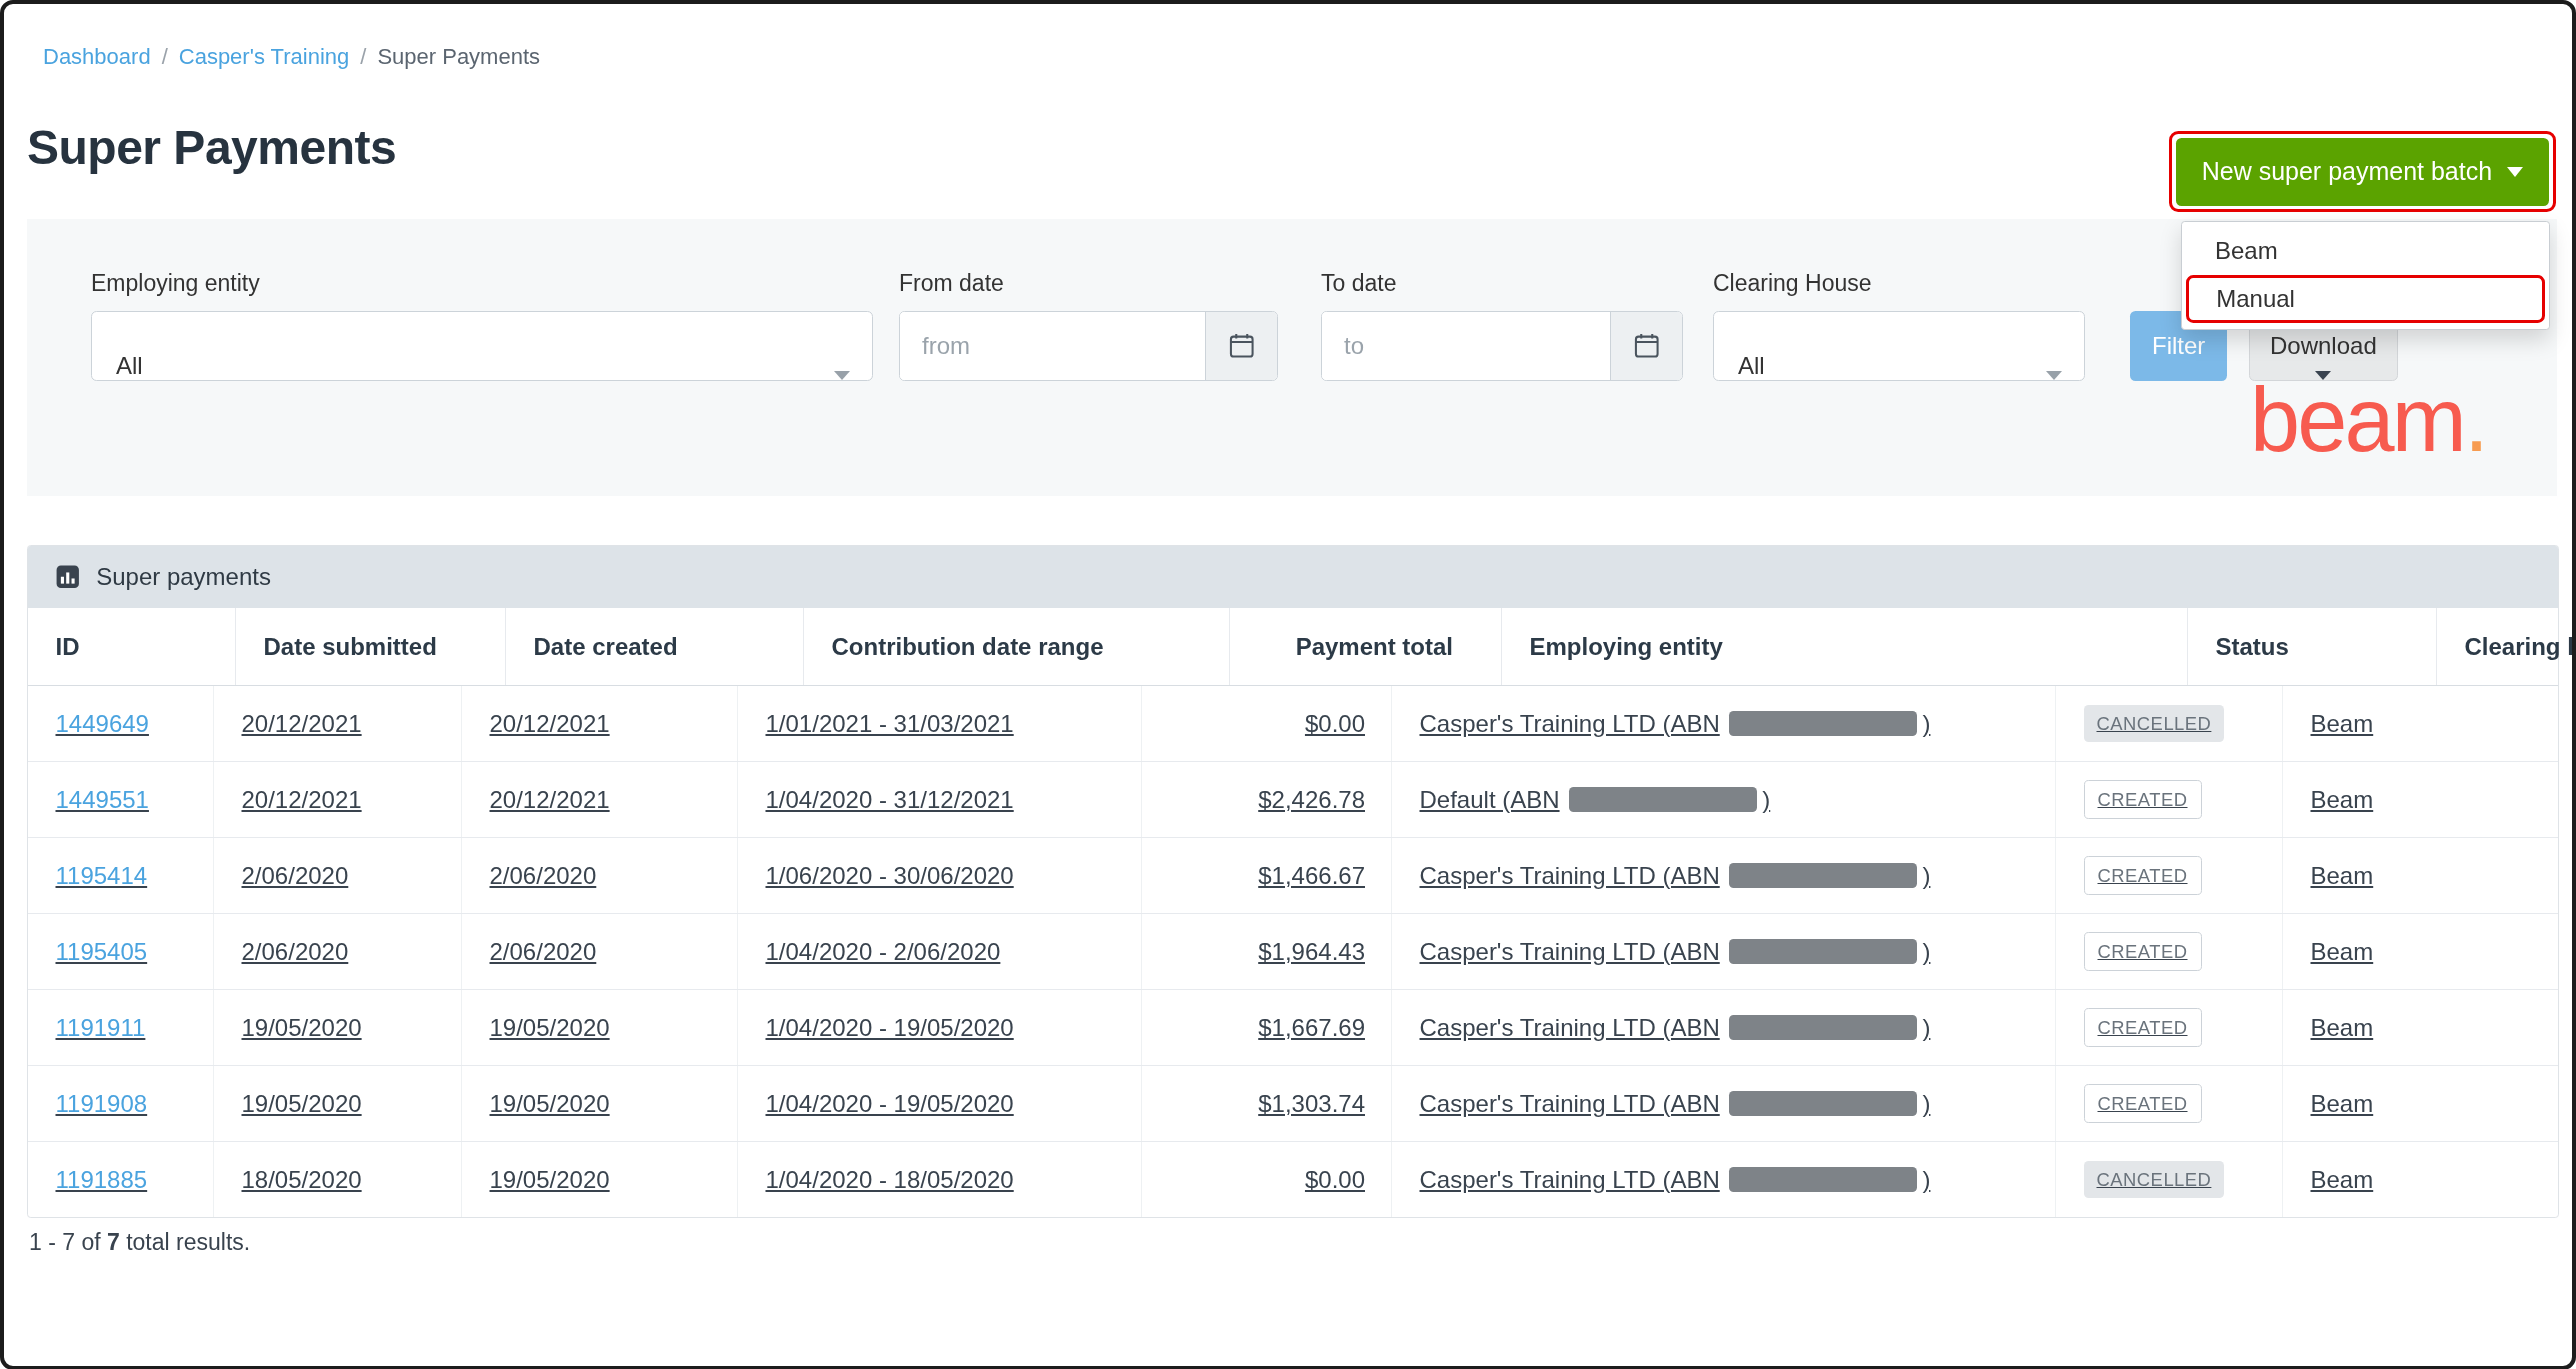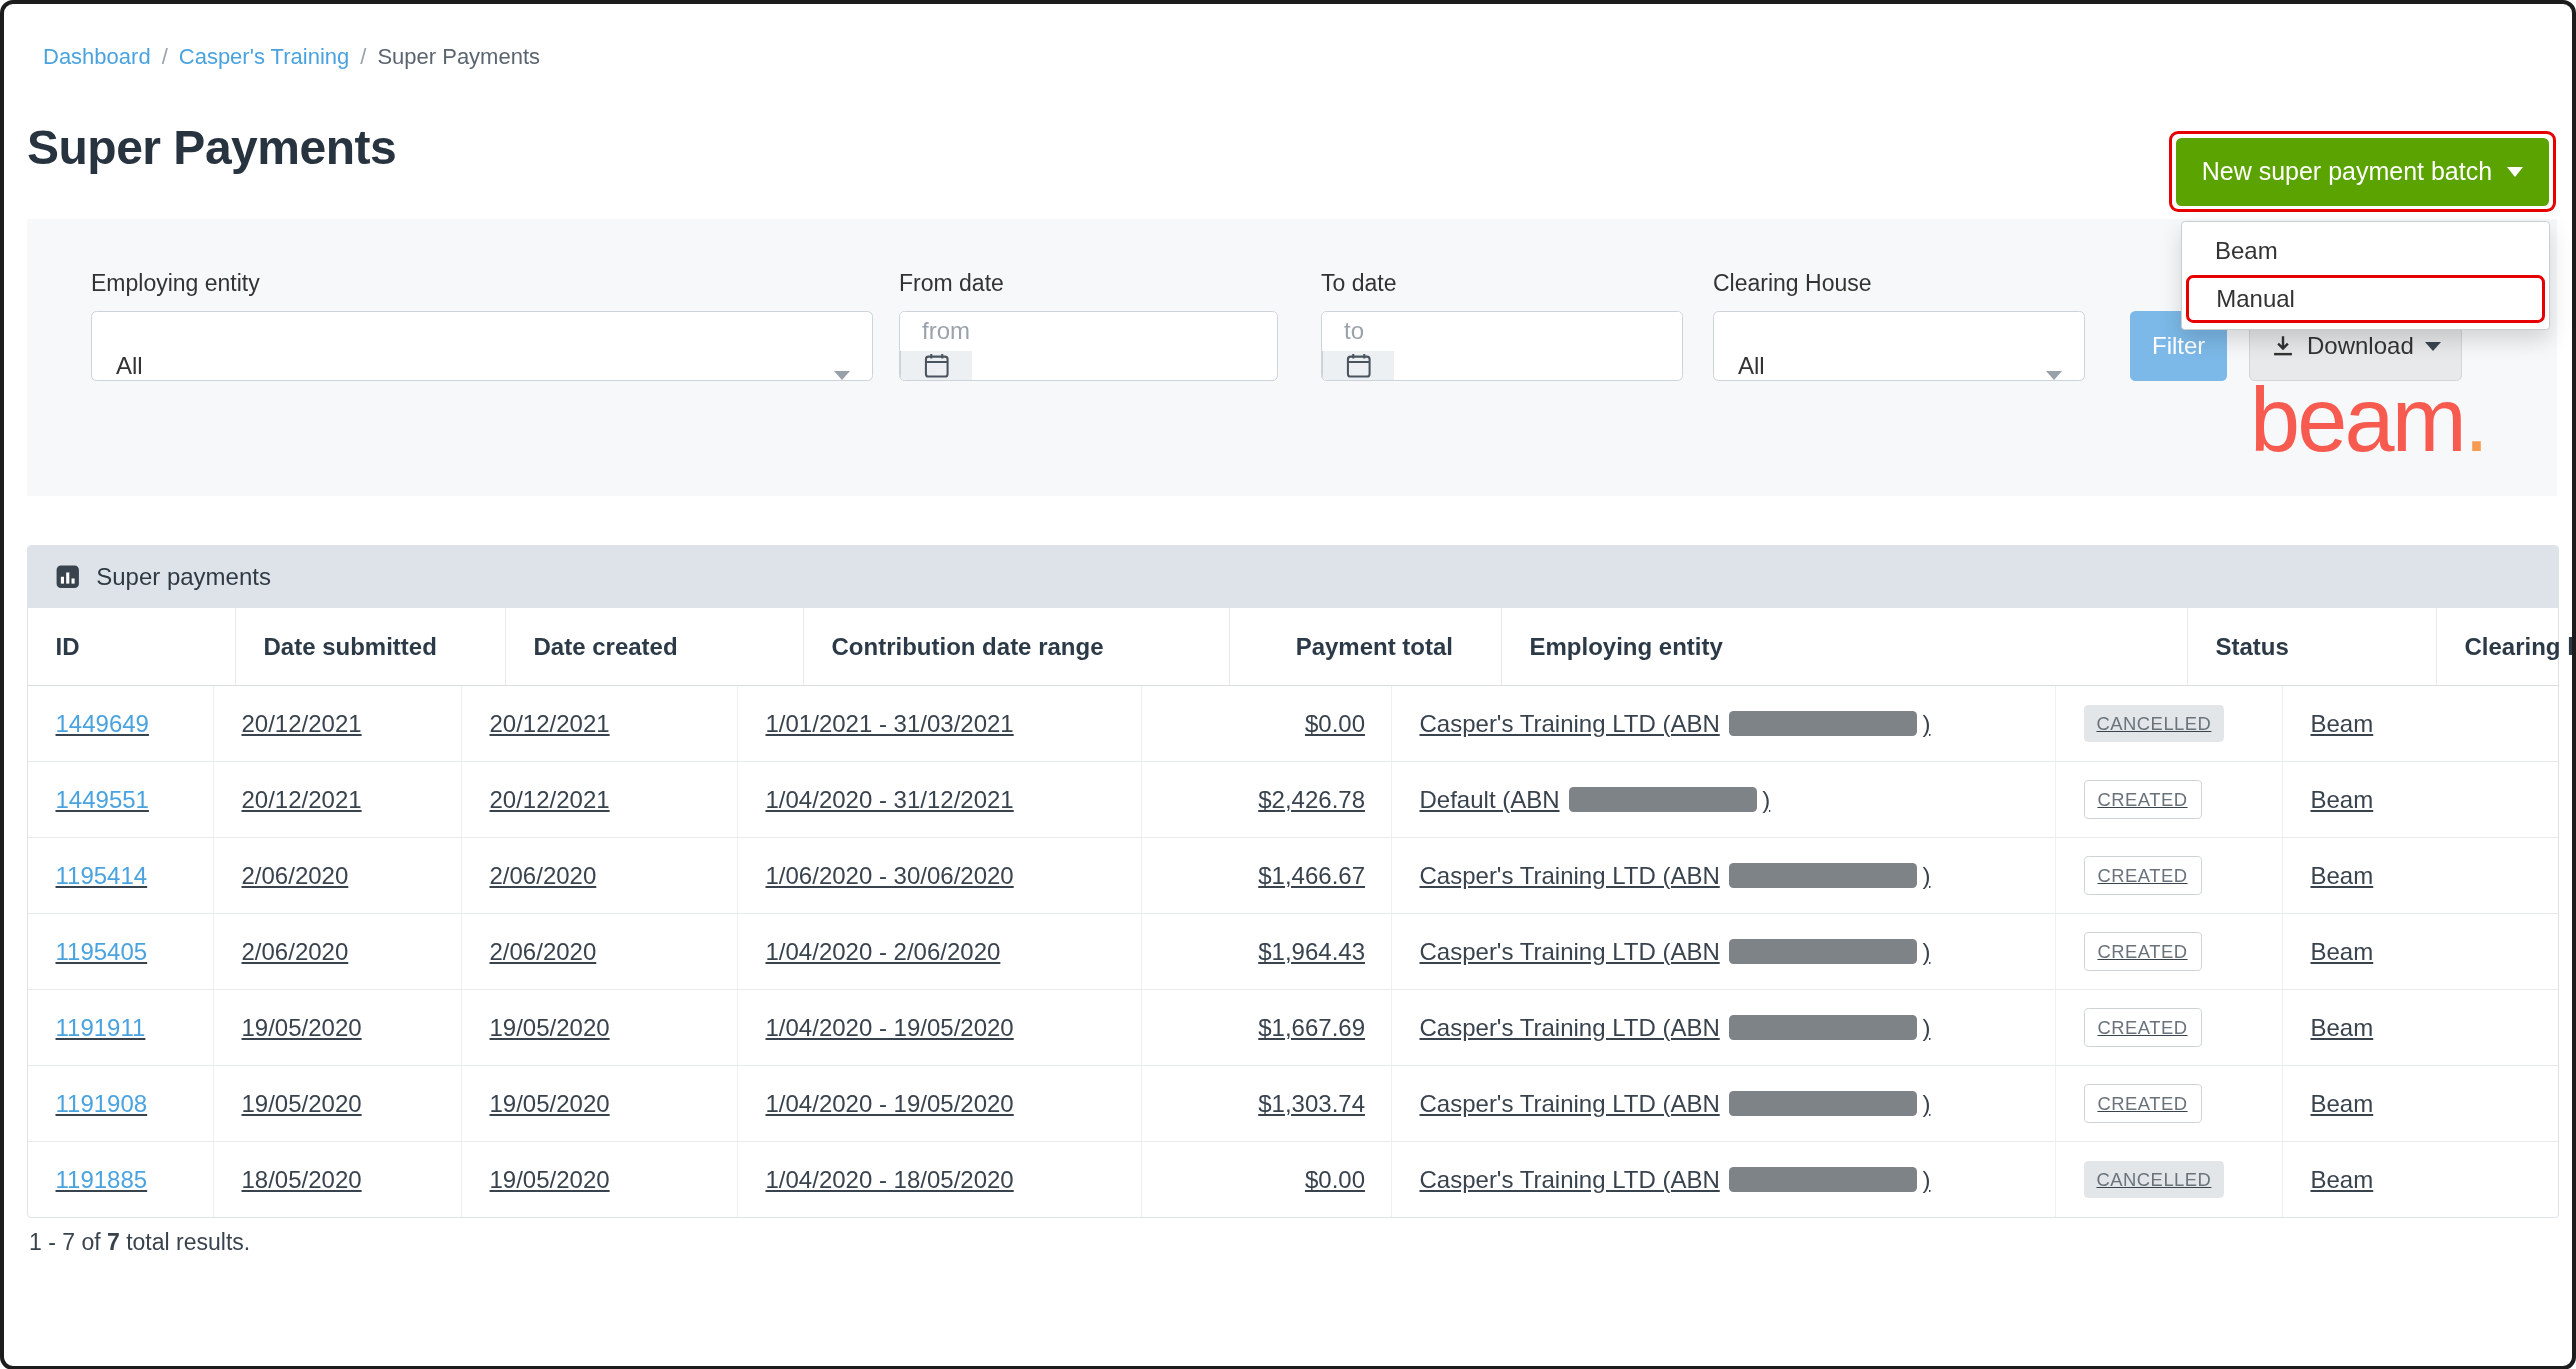--- a/index.html
+++ b/index.html
@@ -32,28 +32,28 @@
   
   .filter-panel{position:absolute;left:23px;top:215px;width:2530px;height:277px;background:#f6f8f9;}
   .f-label{position:absolute;top:51px;font-size:23px;color:#333;}
   .l-entity{left:64px;}
   .l-from{left:872px;}
   .l-to{left:1294px;}
   .l-clearing{left:1686px;}
   .select{position:absolute;top:92px;height:70px;background:#fff;border:0.9px solid #ccd3d9;border-radius:5.5px;display:flex;align-items:flex-end;justify-content:space-between;padding:0 22px 0 24px;font-size:24px;color:#333;cursor:pointer;box-sizing:border-box;}
   .entity-select{left:64px;width:782px;}
   .clearing-select{left:1686px;width:372px;}
-  .date-group{position:absolute;top:92px;height:70px;display:flex;border:0.9px solid #ccd3d9;border-radius:5.5px;background:#fff;overflow:hidden;box-sizing:border-box;flex-direction:column;}
+  .date-group{position:absolute;top:92px;height:70px;display:flex;border:0.9px solid #ccd3d9;border-radius:5.5px;background:#fff;overflow:hidden;box-sizing:border-box;}
   .g-from{left:872px;width:379px;}
   .g-to{left:1294px;width:362px;}
   .date-input{flex:1;min-width:0;border:none;outline:none;font-size:24px;padding:0 0 0 22px;color:#333;font-family:inherit;background:#fff;}
   .date-input::placeholder{color:#9aa3ab;}
   .date-addon{width:72px;background:#edf0f2;border:none;border-left:0.9px solid #ccd3d9;display:flex;align-items:center;justify-content:center;cursor:pointer;}
   .btn-filter{position:absolute;left:2103px;top:92px;height:70px;padding:0 22px;background:#7cb9e8;color:#fff;border:none;border-radius:5.5px;font-size:24px;font-family:inherit;cursor:pointer;}
-  .btn-download{position:absolute;left:2222px;top:92px;height:70px;display:flex;align-items:center;gap:11px;padding:0 20px;background:#e7e9ea;color:#333;border:0.9px solid #d3d6d9;border-radius:5.5px;font-size:24px;font-family:inherit;cursor:pointer;}
+  .btn-download{position:absolute;left:2222px;top:92px;height:70px;display:flex;align-items:center;gap:11px;padding:0 20px;background:#e7e9ea;color:#333;border:0.9px solid #d3d6d9;border-radius:5.5px;font-size:24px;font-family:inherit;cursor:pointer;flex-direction:column;}
 
   .beam-logo{position:absolute;left:2246px;top:371px;font-size:90px;font-weight:normal;color:#f75b4f;letter-spacing:-2.8px;line-height:1;z-index:10;}
   .logo-dot{color:#f79b50;}
 
   
   .table-panel{position:absolute;left:23px;top:541px;width:2532px;box-sizing:border-box;border:0.9px solid #dfe3e7;border-radius:3.7px;background:#fff;}
   .panel-header{height:62px;background:#dde3e8;display:flex;align-items:center;gap:14.7px;padding-left:26px;font-size:24px;color:#2f3a44;border-radius:2.8px 2.8px 0 0;}
   .grid-row{display:grid;grid-template-columns:185px 248px 276px 404px 250px 664px 227px 277px;}
   .thead{border-bottom:0.9px solid #d8dde2;background:#fff;gap:22px;}
   .th{height:77px;display:flex;align-items:center;padding-left:27.5px;font-size:24px;font-weight:700;color:#2c3a47;box-sizing:border-box;}

